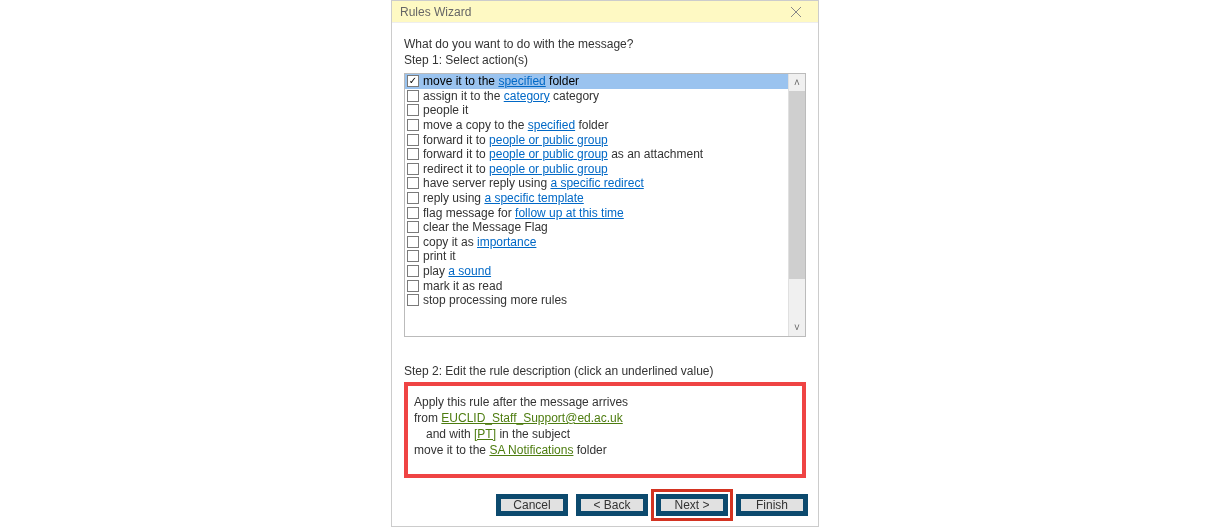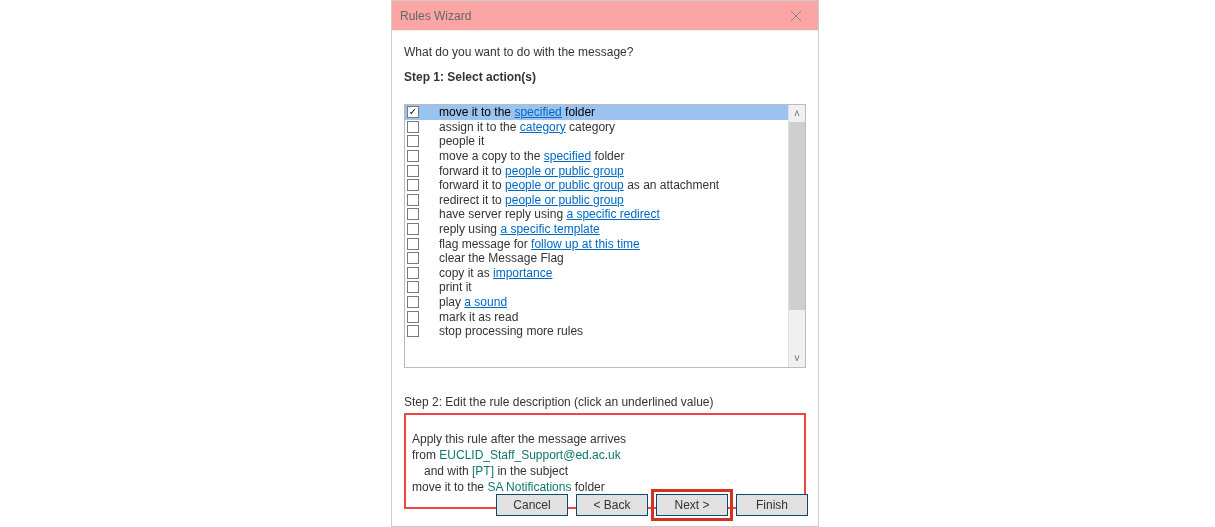--- a/index.html
+++ b/index.html
@@ -15,62 +15,61 @@
     .dialog {
       position: absolute;
       left: 391px;
       top: 0;
       width: 428px;
       height: 527px;
       background: #fff;
       border: 1px solid #ccc;
     }
     .titlebar {
-      height: 30px;
+      height: 22px;
       display: flex;
       align-items: center;
       justify-content: space-between;
       padding: 0 8px;
-      background: #fca5a5;
+      background: #fef9c3;
       color: #666;
       font-size: 12px;
       border-bottom: 1px solid #eee;
     }
     .close-btn {
       width: 28px;
       height: 28px;
       display: flex;
       align-items: center;
       justify-content: center;
       cursor: pointer;
       color: #888;
     }
     .close-btn svg { width: 10px; height: 10px; }
     .content {
       padding: 14px 12px 0 12px;
     }
-    .prompt { margin-bottom: 11px; }
-    .step-label { margin-bottom: 20px; font-weight: bold; }
+    .prompt { margin-bottom: 2px; }
+    .step-label { margin-bottom: 6px; }
     .actions-box {
       border: 1px solid #bbb;
       height: 264px;
       background: #fff;
       display: flex;
     }
     .actions-list {
       flex: 1;
       overflow: hidden;
     }
     .action-row {
       height: 14.6px;
       padding: 0 2px;
       display: flex;
       align-items: center;
       white-space: nowrap;
-      gap: 16px;
     }
     .action-row.selected {
       background: #9ac3ef;
       color: #000;
     }
     .action-checkbox {
       width: 12px;
       height: 12px;
       border: 1px solid #7a7a7a;
       background: #fff;
@@ -109,43 +108,44 @@
       cursor: pointer;
     }
     .sb-thumb {
       flex: 1;
       background: #cfcfcf;
       margin: 0;
     }
     .sb-track-below { height: 40px; background:#f0f0f0;}
     .step2-label { margin-top: 27px; margin-bottom: 4px; }
     .description-box {
-      border: 2px solid #ef4444;
+      border: 4px solid #ef4444;
       height: 96px;
       background: #fff;
-      padding: 16px 6px;
+      padding: 8px 6px;
       line-height: 16px;
     }
     .description-box .link {
-      color: #0f766e;
+      color: #4d7c0f;
+      text-decoration: underline;
       cursor: pointer;
     }
     .indented { margin-left: 12px; }
     .button-bar {
       position: absolute;
       bottom: 10px;
       right: 10px;
       display: flex;
       gap: 8px;
     }
     .btn {
       width: 72px;
       height: 22px;
       background: #e1e1e1;
-      border: 1px solid #0c4a6e;
+      border: 5px solid #0c4a6e;
       font-size: 12px;
       cursor: pointer;
       display: flex;
       align-items: center;
       justify-content: center;
       color: #333;
     }
     .btn.highlighted {
       outline: 3px solid #d33321;
       outline-offset: 2px;

